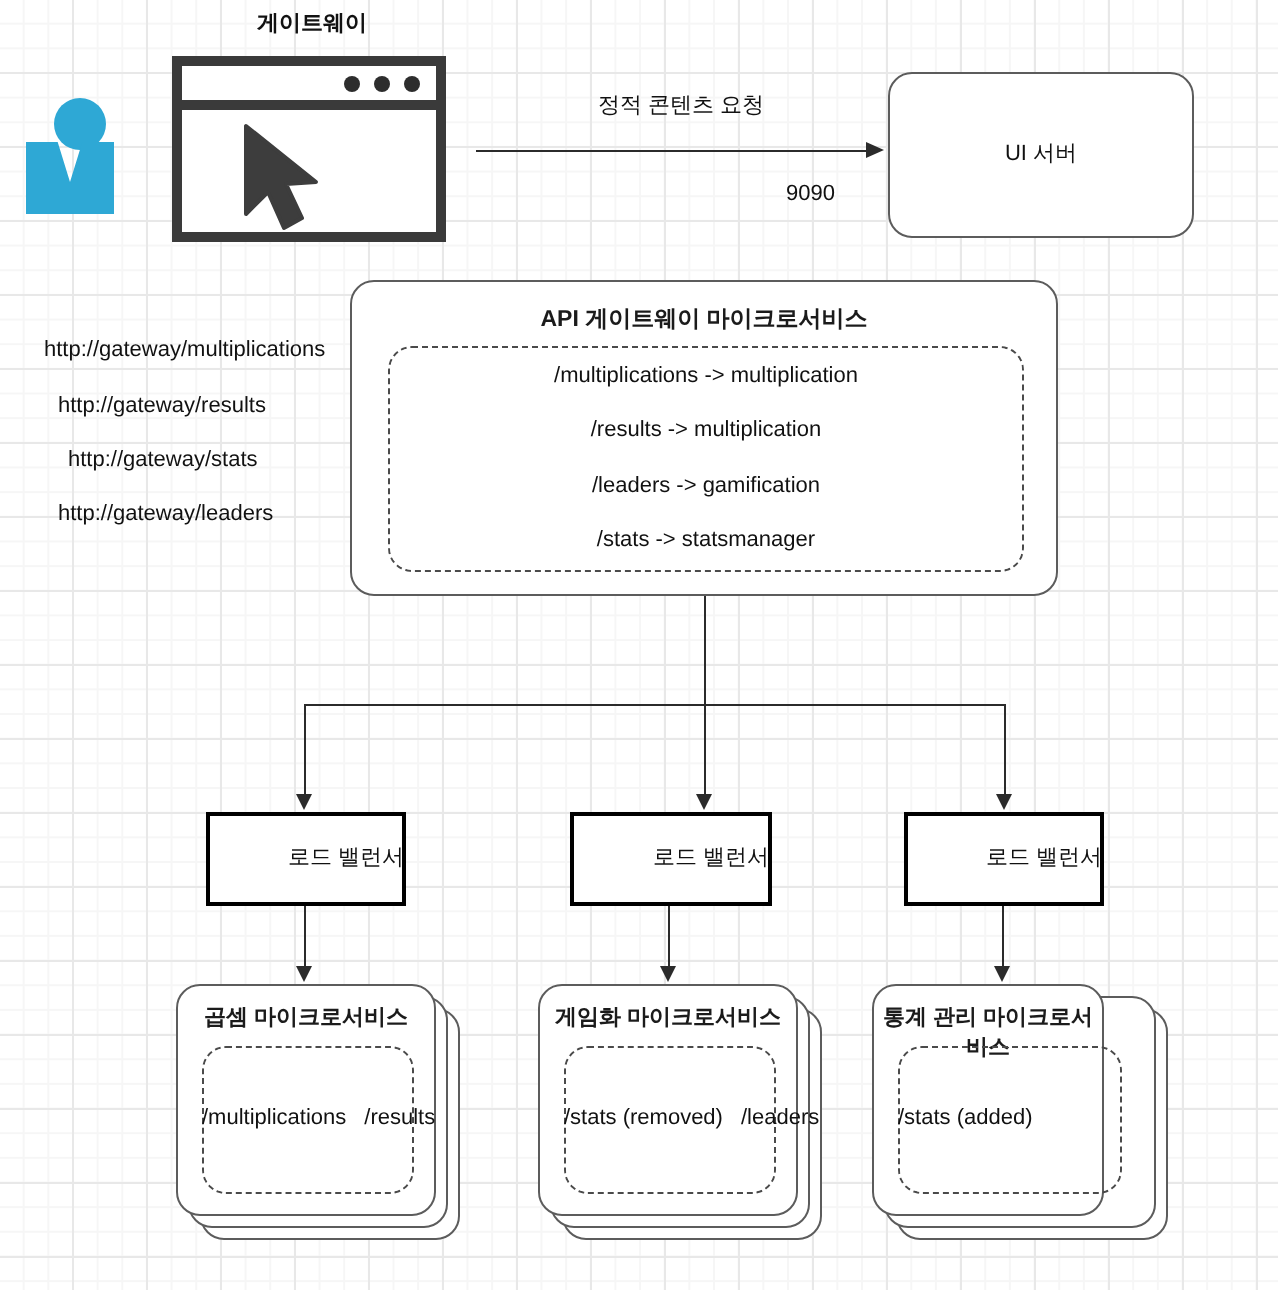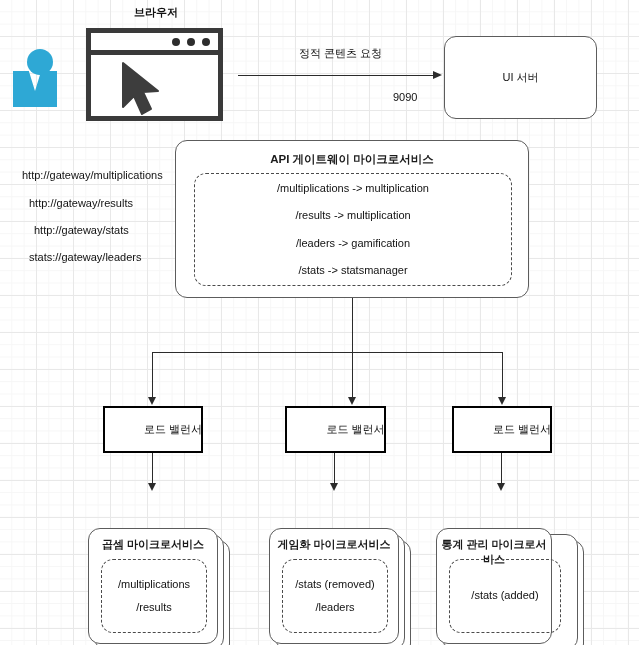--- a/index.html
+++ b/index.html
@@ -117,35 +117,33 @@
   }
 
   
   .stack { position: absolute; }
   .stack .card {
     position: absolute;
     border: 1.5px solid #5c5c5c;
     border-radius: 12px;
     background: #ffffff;
     box-sizing: border-box;
-    margin-top: 36px;
   }
   .card-title {
     position: absolute;
     top: 8px; left: 0; right: 0;
     text-align: center;
     font-size: 11px;
     font-weight: bold;
   }
   .card-inner {
     position: absolute;
     display: flex;
-    flex-direction: column;
-    align-items: center;
-    justify-content: center;
+    flex-direction: row;
+    align-items: center;
     gap: 9px;
   }
   .gw-title {
     position: absolute;
     top: 11px; left: 0; right: 0;
     text-align: center;
     font-size: 11.5px;
     font-weight: bold;
   }
   .gw-routes {
@@ -160,21 +158,21 @@
 </head>
 <body>
 
 <div id="canvas">
 
   <div class="lyr" style="left:22px; top:49px;">
     <div class="actor-head" style="margin:0 auto;"></div>
     <div class="actor-body" style="margin-top:-4px; margin-left:-9px;"></div>
   </div>
 
-  <div class="lyr lbl lbl-bold" style="left:86px; top:6px; width:140px; text-align:center;">브라우저</div>
+  <div class="lyr lbl lbl-bold" style="left:86px; top:6px; width:140px; text-align:center;">게이트웨이</div>
   <div class="lyr browser" style="left:86px; top:28px; width:137px; height:93px;">
     <div class="browser-titlebar">
       <span class="dot"></span>
       <span class="dot"></span>
       <span class="dot"></span>
     </div>
     <div class="browser-body">
       <svg width="60" height="58" viewBox="0 0 60 58" style="position:absolute; left:26px; top:6px;">
         <path d="M6 2 L6 46 L17 35 L25 53 L34 48 L26 31 L41 30 Z" fill="#3d3d3d" stroke="#3d3d3d" stroke-width="2" stroke-linejoin="round"></path>
       </svg>
@@ -186,21 +184,21 @@
   <div class="lyr arrow-right" style="left:433px; top:70.5px;"></div>
   <div class="lyr lbl" style="left:393px; top:91px;">9090</div>
 
   <div class="lyr rbox rbox-center" style="left:444px; top:36px; width:153px; height:83px;">
     <span class="lbl">UI 서버</span>
   </div>
 
   <div class="lyr lbl" style="left:22px; top:169px;">http://gateway/multiplications</div>
   <div class="lyr lbl" style="left:29px; top:197px;">http://gateway/results</div>
   <div class="lyr lbl" style="left:34px; top:224px;">http://gateway/stats</div>
-  <div class="lyr lbl" style="left:29px; top:251px;">stats://gateway/leaders</div>
+  <div class="lyr lbl" style="left:29px; top:251px;">http://gateway/leaders</div>
 
   <div class="lyr rbox" style="left:175px; top:140px; width:354px; height:158px;">
     <div class="gw-title">API 게이트웨이 마이크로서비스</div>
     <div class="dashbox" style="position:absolute; left:18px; top:32px; width:318px; height:113px;"></div>
     <div class="gw-routes" style="left:18px; top:32px; width:318px; height:113px;">
       <span class="lbl">/multiplications -&gt; multiplication</span>
       <span class="lbl">/results -&gt; multiplication</span>
       <span class="lbl">/leaders -&gt; gamification</span>
       <span class="lbl">/stats -&gt; statsmanager</span>
     </div>

